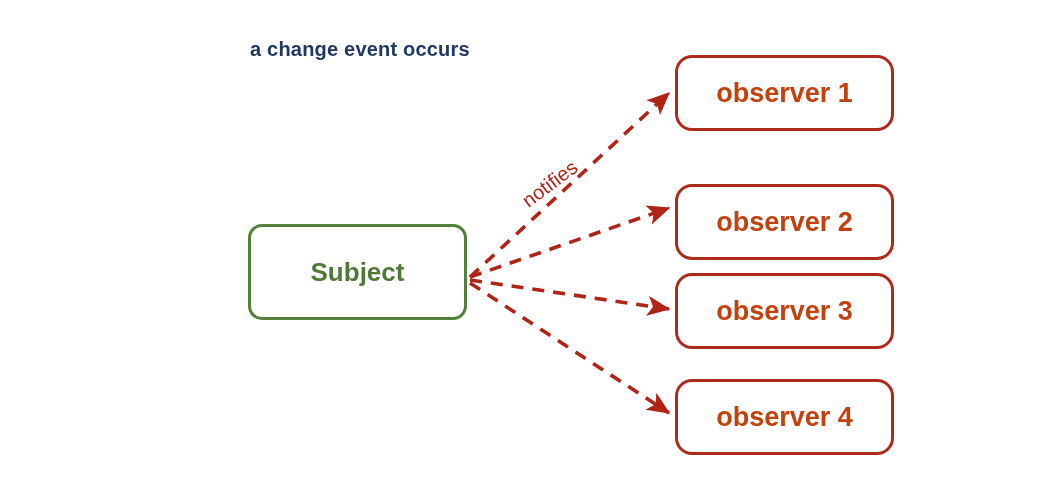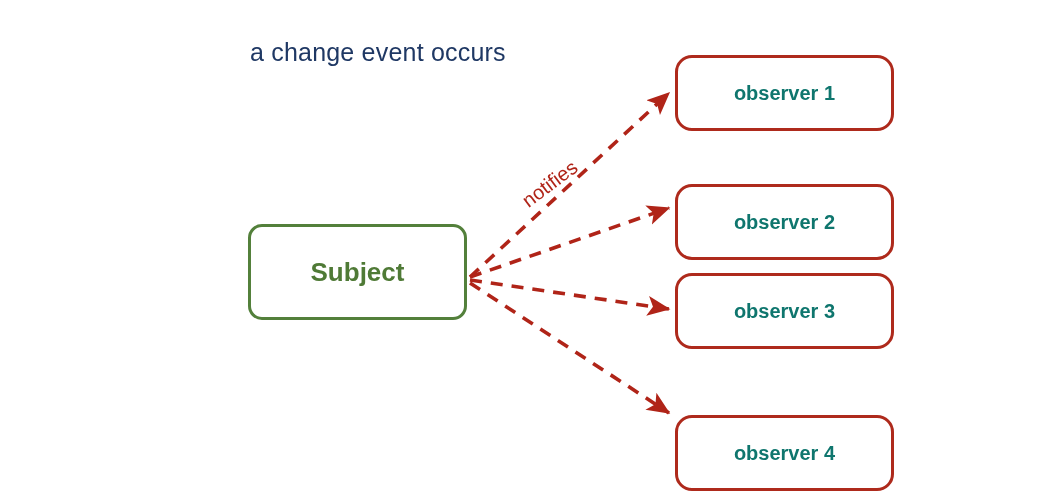--- a/index.html
+++ b/index.html
@@ -21,22 +21,22 @@
     position: absolute;
     left: 0;
     top: 0;
     width: 1064px;
     height: 496px;
   }
   .caption {
     position: absolute;
     left: 250px;
     top: 38px;
-    font-size: 25px;
-    font-weight: normal;
+    font-size: 20px;
+    font-weight: bold;
     color: #1F3864;
     letter-spacing: 0.2px;
     white-space: nowrap;
   }
   .node {
     position: absolute;
     box-sizing: border-box;
     display: flex;
     align-items: center;
     justify-content: center;
@@ -53,28 +53,28 @@
     border-radius: 14px;
     color: #4F7A36;
     font-size: 26px;
     font-weight: bold;
   }
   .node-observer {
     left: 675px;
     width: 219px;
     height: 76px;
     border: 3.4px solid #AE2A1C;
-    color: #0f766e;
-    font-size: 20px;
+    color: #c2410c;
+    font-size: 27px;
     font-weight: bold;
   }
   .obs-1 { top: 55px; }
   .obs-2 { top: 184px; }
   .obs-3 { top: 273px; }
-  .obs-4 { top: 379px; margin-top: 36px; }
+  .obs-4 { top: 379px; }
   .edge-label {
     position: absolute;
     left: 550px;
     top: 184px;
     transform: translate(-50%, -50%) rotate(-37deg);
     transform-origin: 50% 50%;
     color: #B02418;
     font-size: 20px;
     font-weight: normal;
     white-space: nowrap;

